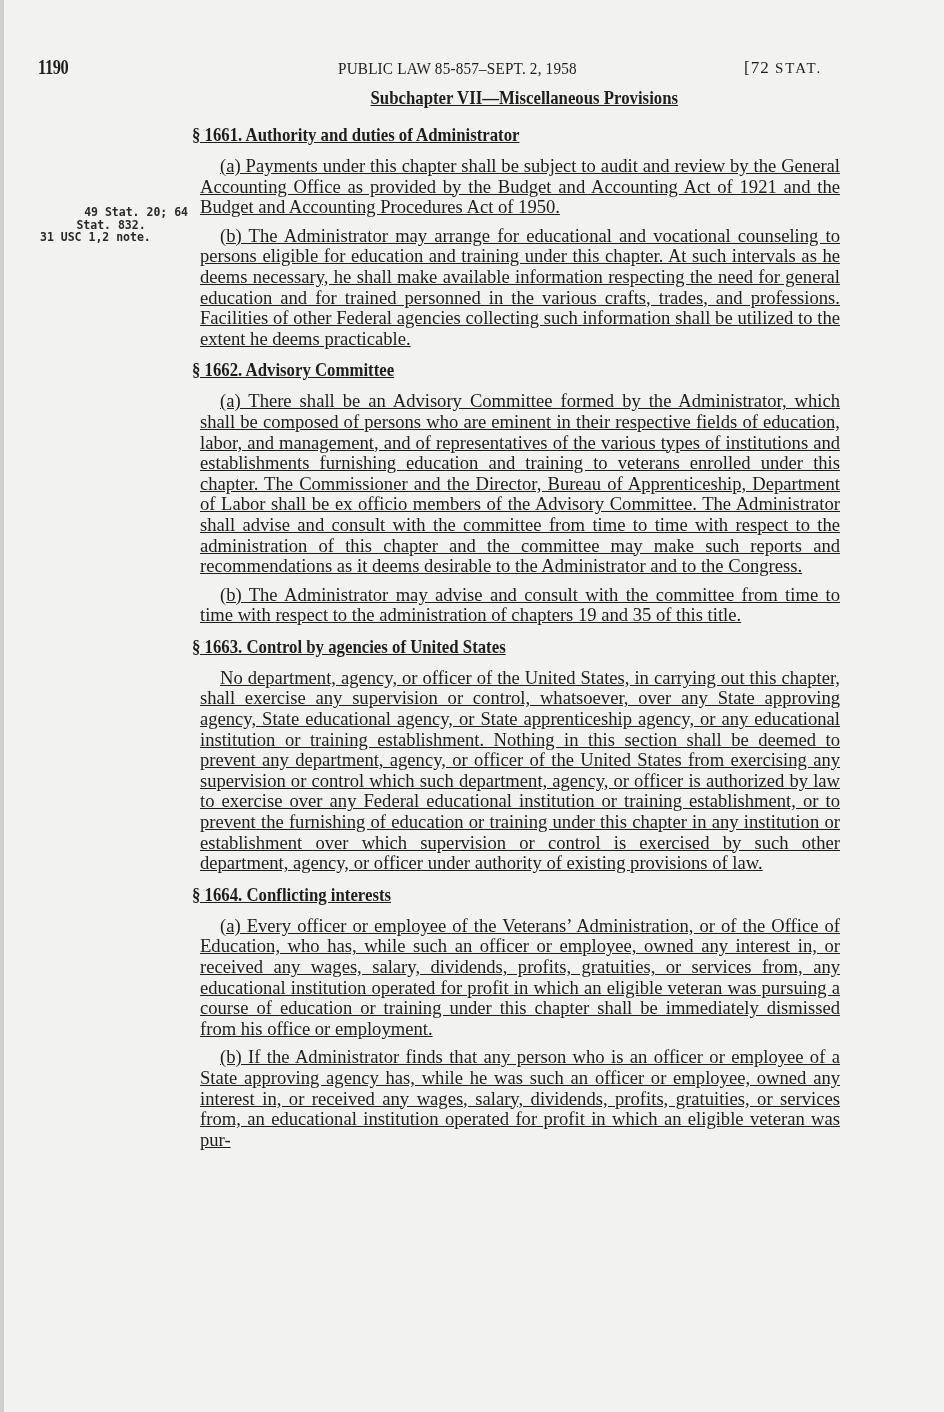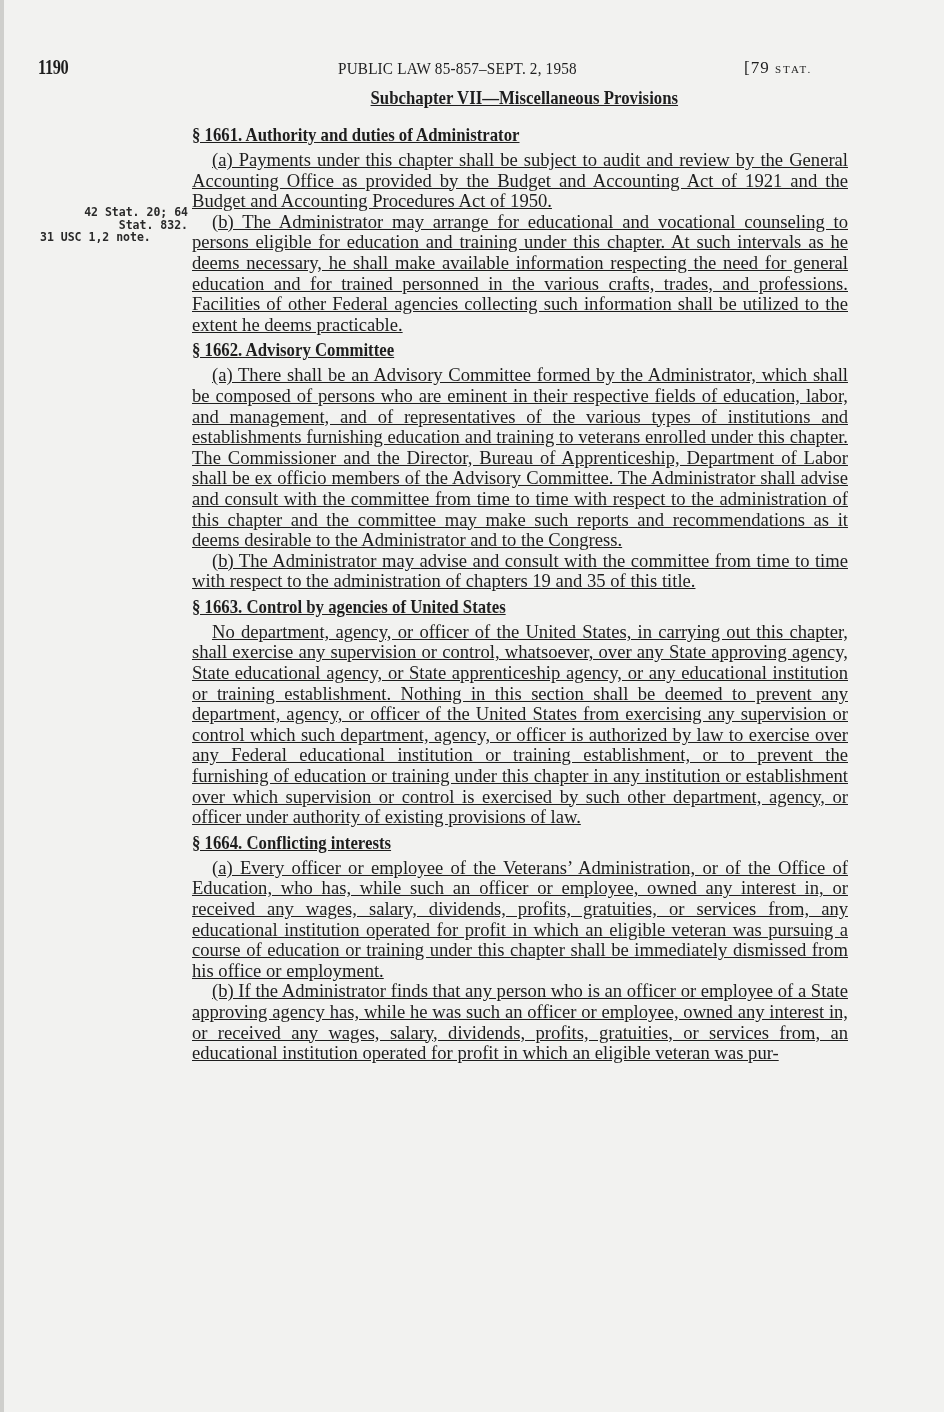--- a/index.html
+++ b/index.html
@@ -27,21 +27,21 @@
     position: absolute; left: 338px; top: 6px;
     font-size: 17.5px; letter-spacing: 0.2px;
     transform: scaleX(0.87); transform-origin: left center;
     white-space: nowrap;
   }
   .stat-ref {
     position: absolute; left: 744px; top: 6px;
     font-size: 17px; letter-spacing: 1px;
     white-space: nowrap;
   }
-  .stat-ref .sc { font-size: 11px; letter-spacing: 2px; }
+  .stat-ref .sc { font-size: 15px; letter-spacing: 2px; }
 
   .content {
     position: absolute; left: 192px; top: 84px; width: 656px; text-decoration: underline;
   }
   .subchapter {
     text-align: center;
     font-size: 19.5px; font-weight: bold;
     margin: 0 0 10px 0; padding-left: 10px;
     transform: scaleX(0.86); transform-origin: center;
     white-space: nowrap;
@@ -52,48 +52,48 @@
     white-space: nowrap;
     transform: scaleX(0.86); transform-origin: left center;
     height: 26px; line-height: 26px;
     margin: 2px 0 2px 0;
   }
   .para {
     font-size: 18.6px;
     line-height: 20.6px;
     text-align: justify;
     text-indent: 20px;
-    margin: 0;
+    margin: 8px;
     hyphens: none;
   }
 
   .margin-note {
     position: absolute; left: 40px; top: 206px; width: 148px;
     font-family: "DejaVu Sans Mono", "Liberation Mono", monospace;
     font-size: 11.5px; line-height: 12.5px; font-weight: bold;
     color: #2a2a2a;
   }
   .margin-note div { white-space: nowrap; }
   .margin-note .l1 { text-align: right; padding-right: 0; }
-  .margin-note .l2 { text-align: right; margin-left: -6px; }
+  .margin-note .l2 { text-align: center; margin-left: -6px; }
   .margin-note .l3 { text-align: left; }
 </style>
 </head>
 <body>
 
 <div class="left-edge"></div>
 
 <div class="page-header">
   <span class="page-number">1190</span>
   <span class="running-head">PUBLIC LAW 85-857–SEPT. 2, 1958</span>
-  <span class="stat-ref"><span>[79 </span><span class="sc">STAT.</span></span>
+  <span class="stat-ref"><span>[72 </span><span class="sc">STAT.</span></span>
 </div>
 
 <div class="margin-note">
-  <div class="l1">42 Stat. 20; 64</div>
+  <div class="l1">49 Stat. 20; 64</div>
   <div class="l2">Stat. 832.</div>
   <div class="l3">31 USC 1,2 note.</div>
 </div>
 
 <div class="content">
   <div class="subchapter">Subchapter VII—Miscellaneous Provisions</div>
 
   <div>
     <div class="section-heading">§ 1661.  Authority and duties of Administrator</div>
     <p class="para">(a) Payments under this chapter shall be subject to audit and review by the General Accounting Office as provided by the Budget and Accounting Act of 1921 and the Budget and Accounting Procedures Act of 1950.</p>

